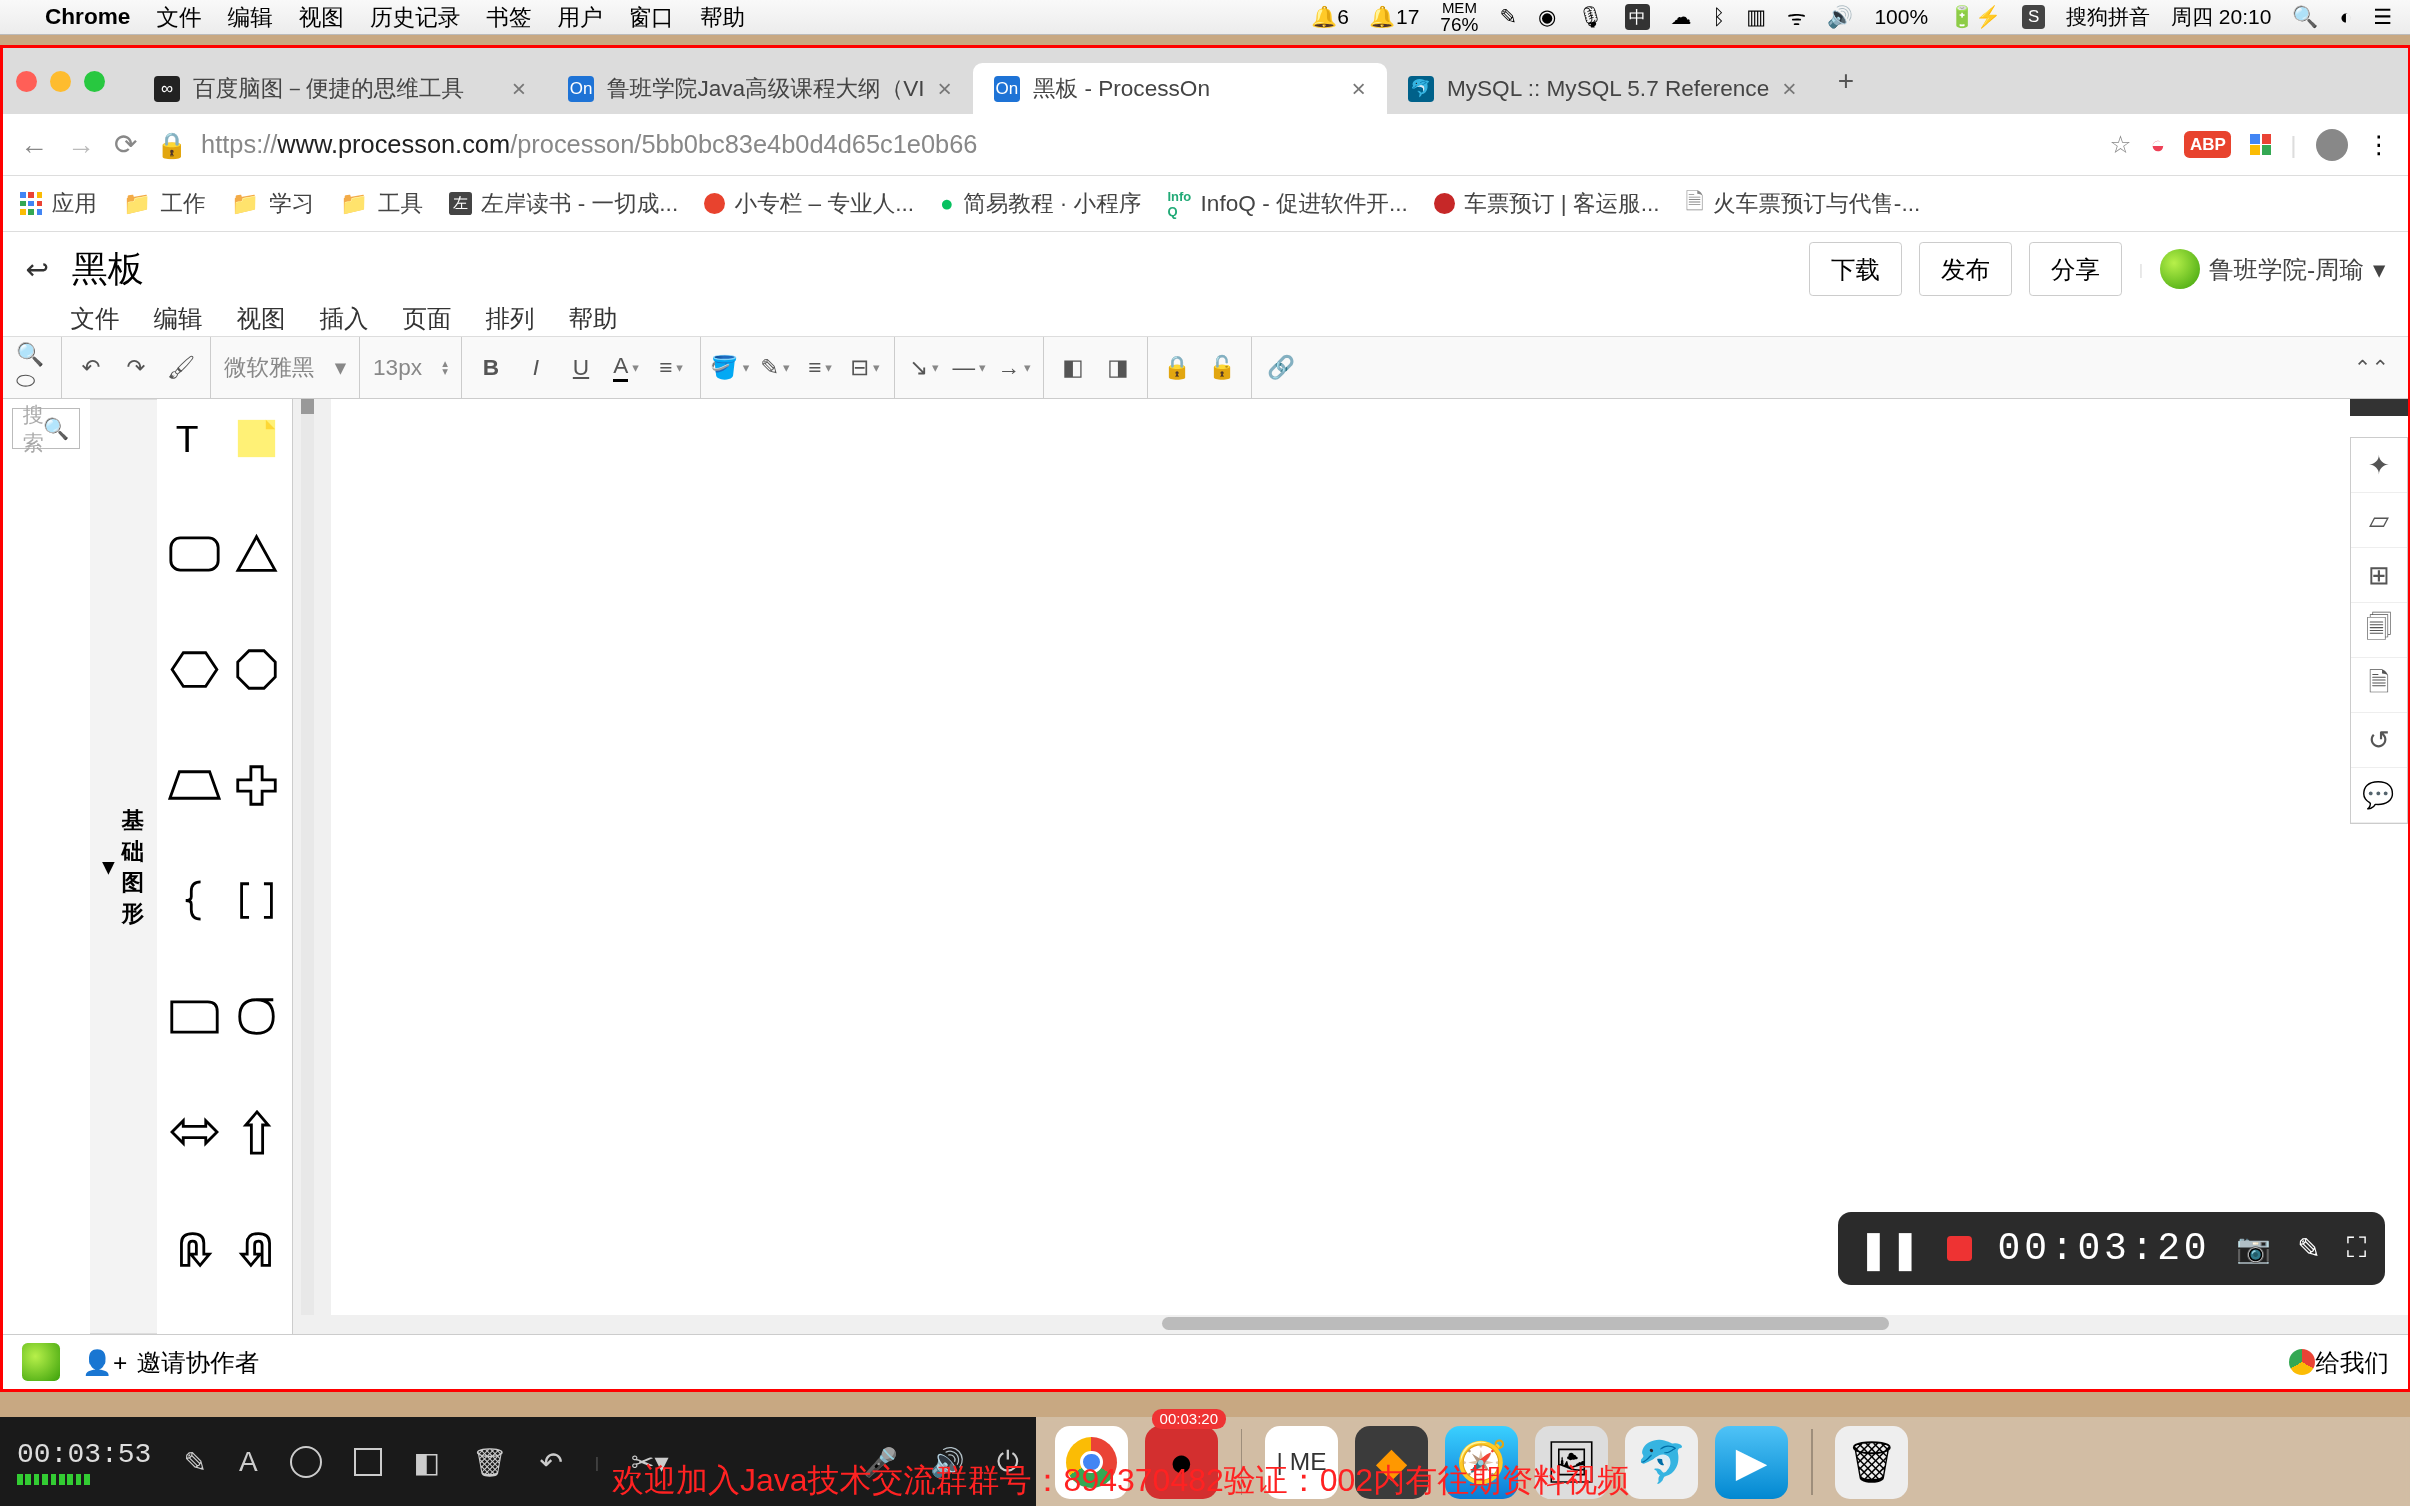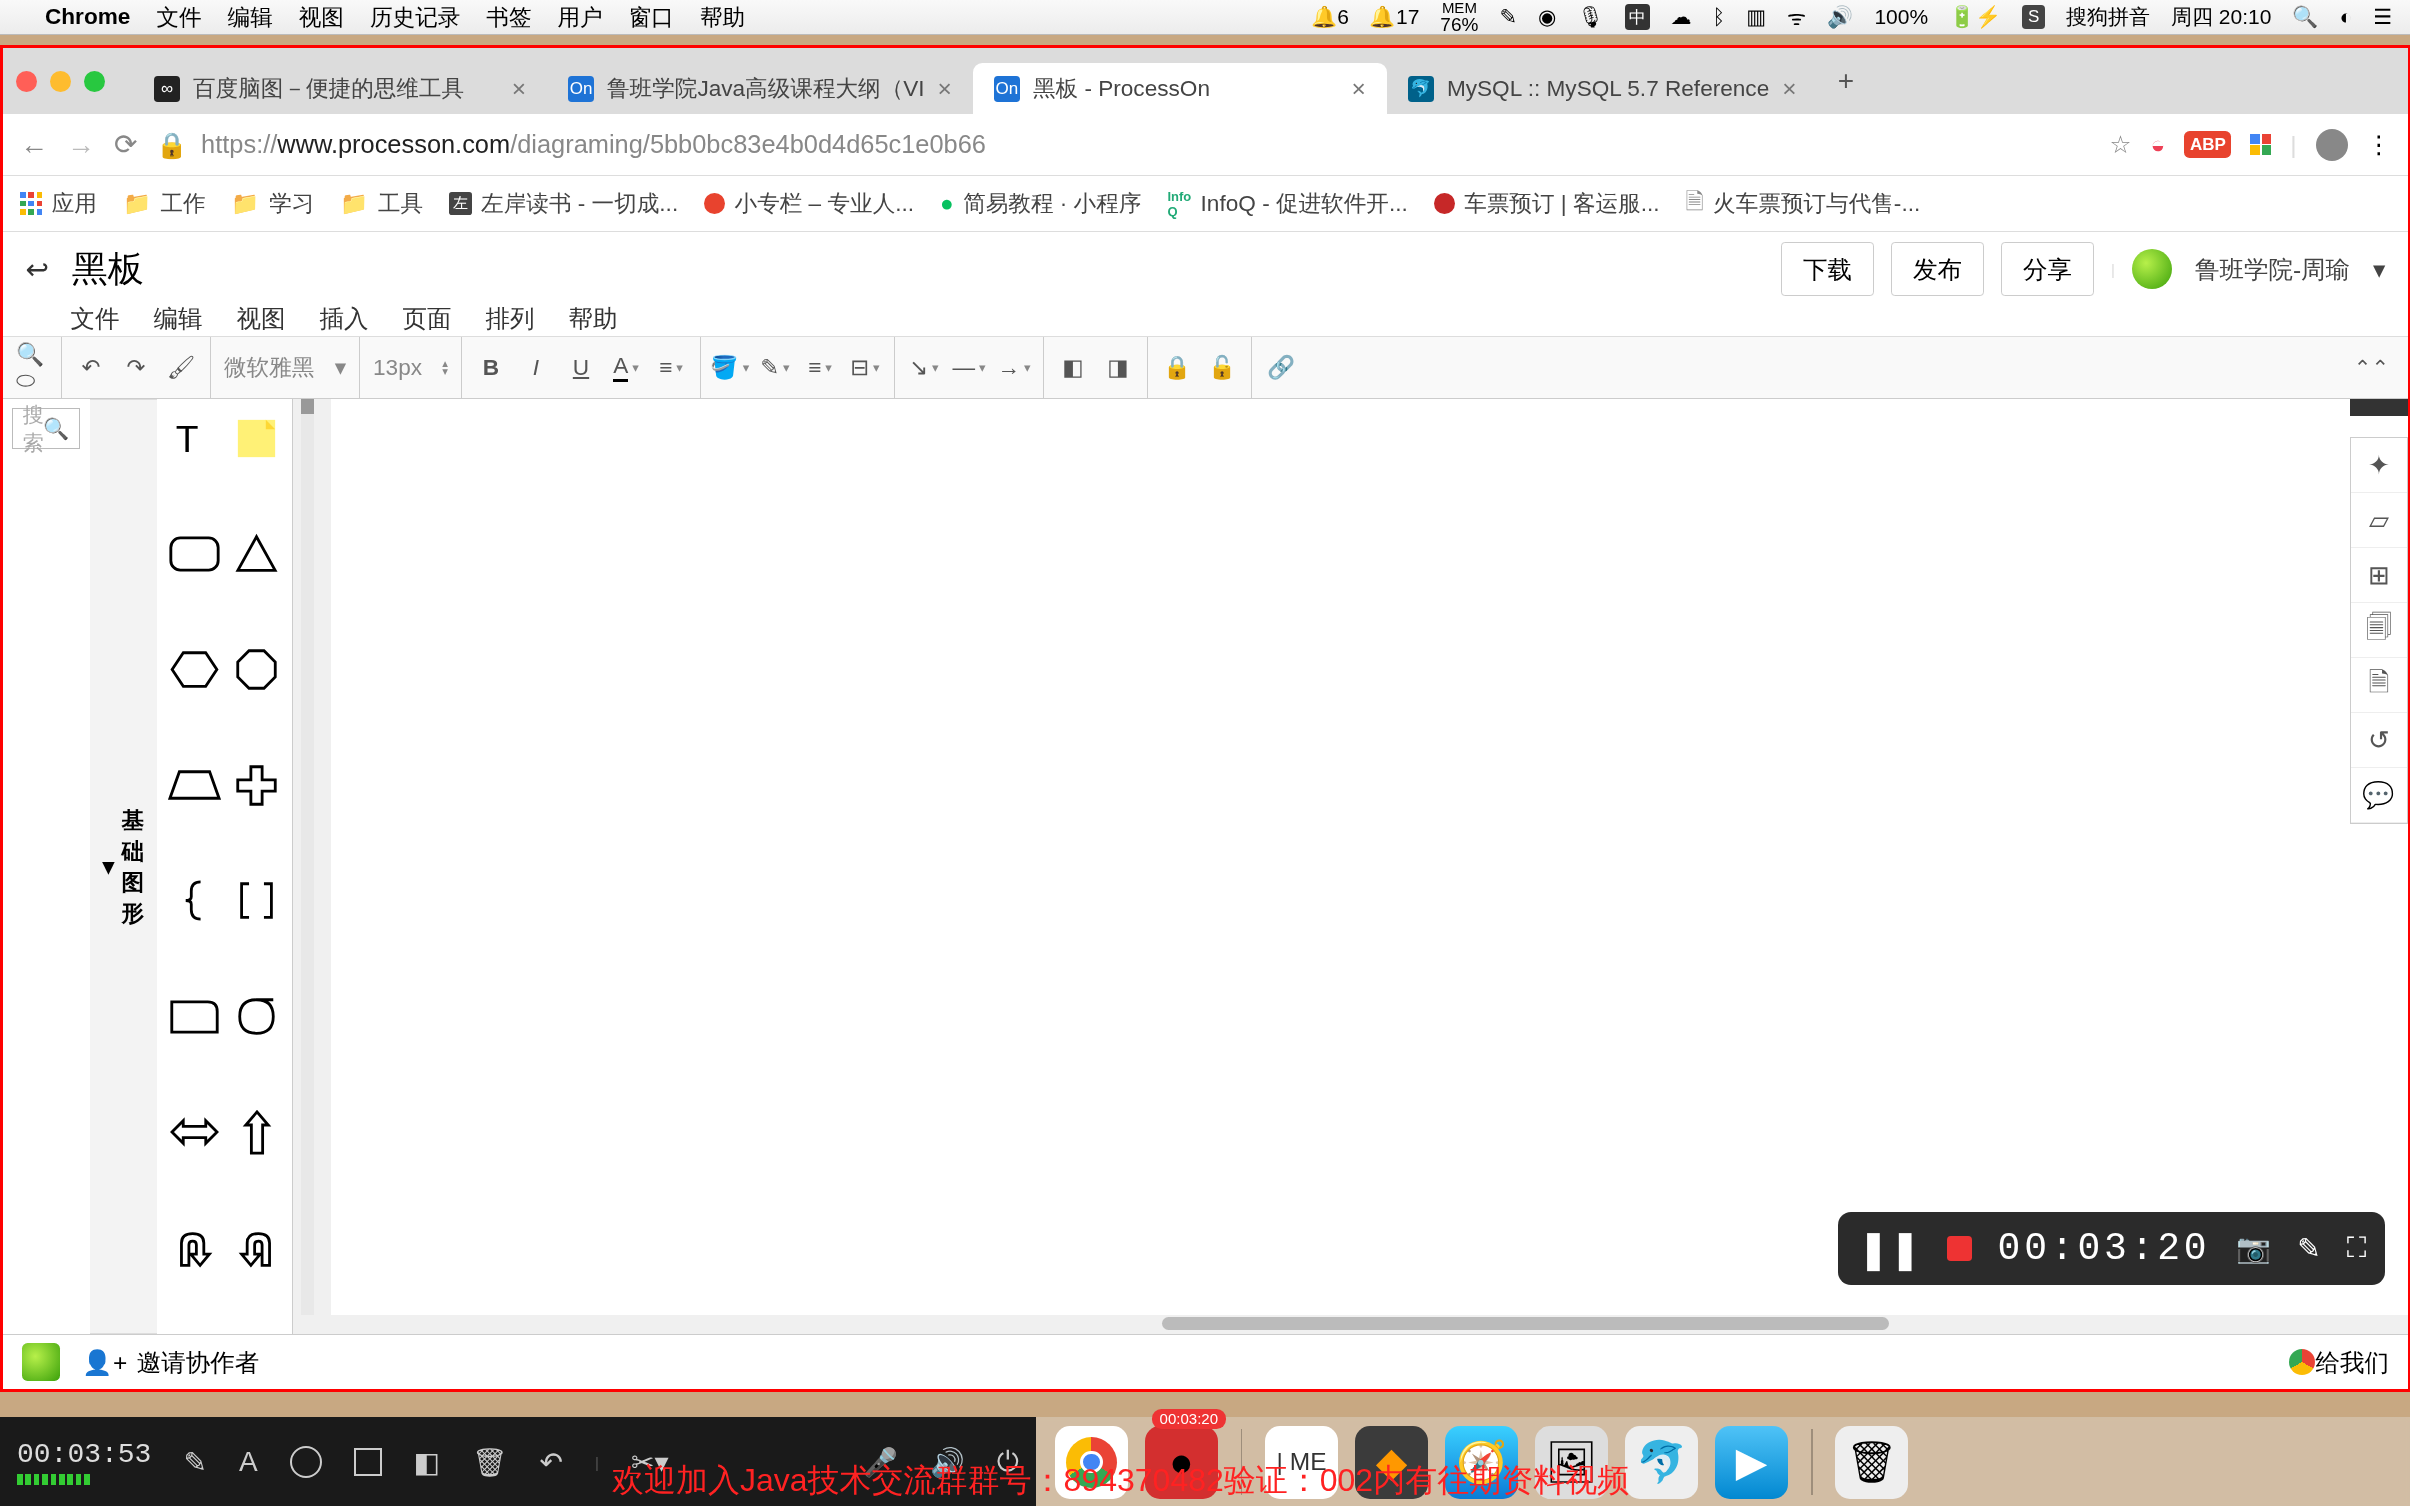--- a/index.html
+++ b/index.html
@@ -33,21 +33,21 @@
 .folder-icon { color:#888;}
 
 
 .app { position:absolute; top:185px; left:0; right:0; bottom:0; background:#fff; display:flex; flex-direction:column;}
 .app-head { height:104px; padding: 9.4px 22.6px 0 22.6px; display:flex; flex-direction:column; gap:5.6px; border-bottom:0.9px solid #ddd;}
 .app-title-row { display:flex; align-items:center; gap:22.6px;}
 .back-arr { font-size:28px; color:#333;}
 .doc-title { font-size:36px; font-weight:400;}
 .head-buttons { margin-left:auto; display:flex; gap:17px; align-items:center;}
 .head-btn { border:0.9px solid #ccc; background:#fff; padding:9.4px 21px; font-size:24.5px; border-radius:3.8px;}
-.user-chip { display:flex; align-items:center; gap:23px; font-size:24.5px; color:#444;}
+.user-chip { display:flex; align-items:center; gap:9px; font-size:24.5px; color:#444;}
 .avatar { width:40px; height:40px; border-radius:50%; background: radial-gradient(circle at 35% 35%, #b7f04a, #3aa00a);}
 .menus { display:flex; gap:34px; font-size:24.5px; color:#333; padding-left:45px; padding-bottom:7.5px;}
 
 .toolbar { height:62px; background:#f9f9f9; border-bottom:0.9px solid #ccc; display:flex; align-items:center;}
 .tool-group { display:flex; align-items:center; height:100%; border-right:0.9px solid #ccc; padding:0 13px; gap:13px;}
 .tool-btn { width:32px; height:32px; display:flex; align-items:center; justify-content:center; color:#555; font-size:22.6px; position:relative;}
 .font-sel { color:#888; font-size:22.6px; width:122px; display:flex; align-items:center; justify-content:space-between;}
 .size-sel { color:#888; font-size:22.6px; width:75px; display:flex; align-items:center; justify-content:space-between;}
 
 .workspace { flex:1; display:flex; position:relative; overflow:hidden;}
@@ -168,21 +168,21 @@
     </div>
     <div class="new-tab">+</div>
   </div>
 
   <div class="addr-bar">
     <span class="nav-btn">←</span>
     <span class="nav-btn fwd">→</span>
     <span class="nav-btn">⟳</span>
     <div class="url">
       <span style="color:#555">🔒</span>
-      <span><span class="gray">https://</span><span>www.processon.com</span><span class="gray">/diagraming/5bb0bc83e4b0d4d65c1e0b66</span></span>
+      <span><span class="gray">https://</span><span>www.processon.com</span><span class="gray">/processon/5bb0bc83e4b0d4d65c1e0b66</span></span>
     </div>
     <div class="addr-icons">
       <span style="color:#888">☆</span>
       <span style="color:#ee4056">◒</span>
       <span style="background:#e8432e;color:#fff;padding:3.8px 5.6px;border-radius:5.6px;font-size:17px;font-weight:700;">ABP</span>
       <span style="display:inline-grid;grid-template-columns:9.4px 9.4px;gap:1.9px;">
           <span style="background:#4285f4;width:9.4px;height:9.4px"></span>
           <span style="background:#ea4335;width:9.4px;height:9.4px"></span>
           <span style="background:#fbbc05;width:9.4px;height:9.4px"></span>
           <span style="background:#34a853;width:9.4px;height:9.4px"></span>

